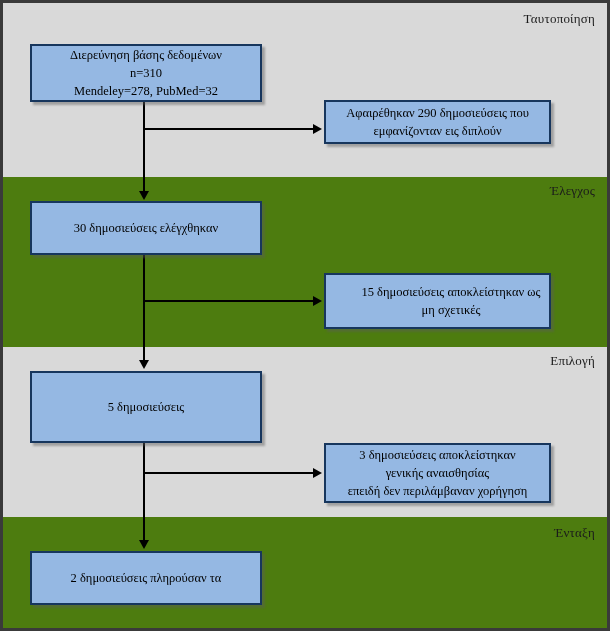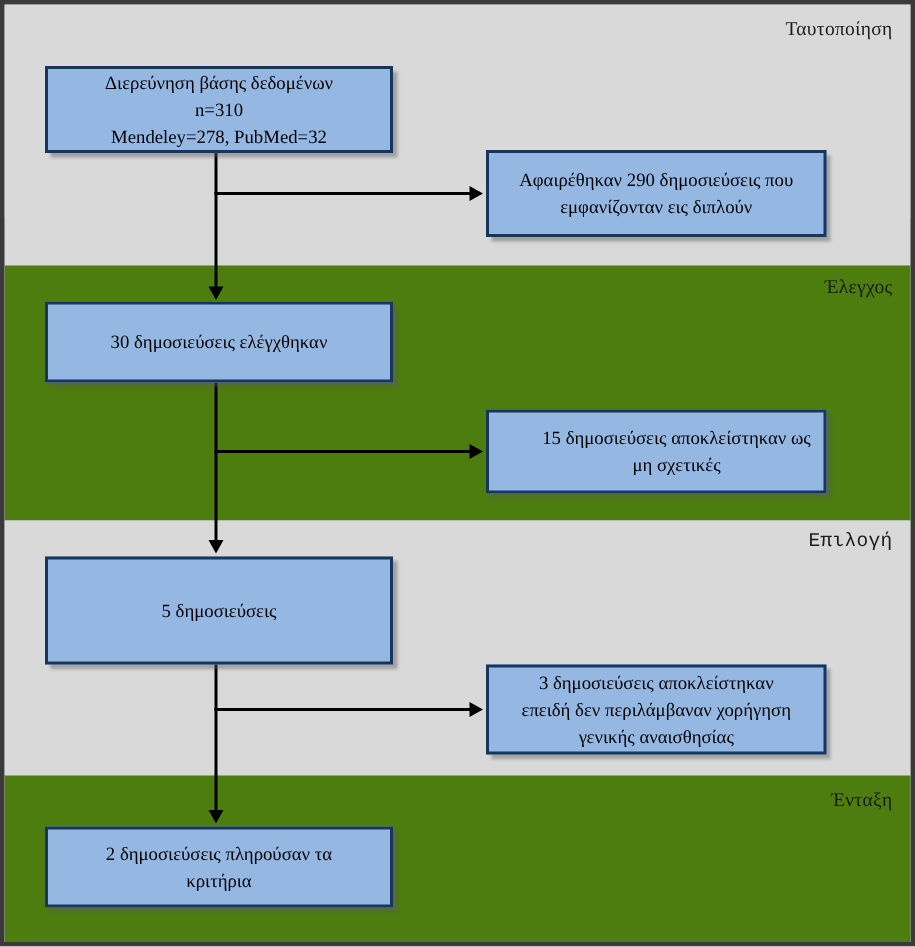--- a/index.html
+++ b/index.html
@@ -92,21 +92,21 @@
 <div id="figure">
 
   <div class="band light" style="top:0; height:142px;">
     <div class="band-label" style="top:8px;">Ταυτοποίηση</div>
   </div>
 
   <div class="band dark" style="top:174px; height:170px;">
     <div class="band-label" style="top:6px;">Έλεγχος</div>
   </div>
 
-  <div class="band light" style="top:344px; height:170px;font-family:Liberation Mono, monospace;">
+  <div class="band light" style="top:344px; height:170px;">
     <div class="band-label" style="top:6px;">Επιλογή</div>
   </div>
 
   <div class="band dark" style="top:514px; height:117px;">
     <div class="band-label" style="top:8px;">Ένταξη</div>
   </div>
 
   <div class="vline" style="left:140px; top:99px; height:90px;"></div>
   <div class="arrow-down" style="left:136px; top:188px;"></div>
 
@@ -141,39 +141,38 @@
 
   <div class="box" style="left:27px; top:368px; width:232px; height:72px;">
     <span>
       <span>5 δημοσιεύσεις</span>
     </span>
   </div>
 
   <div class="box" style="left:27px; top:548px; width:232px; height:54px;">
     <span>
       <span>2 δημοσιεύσεις πληρούσαν τα</span>
-      <span>κριτήρια</span>
     </span>
   </div>
 
-  <div class="box" style="left:321px; top:97px; width:227px; height:58px;">
+  <div class="box" style="left:321px; top:97px; width:227px; height:44px;">
     <span>
       <span>Αφαιρέθηκαν 290 δημοσιεύσεις που</span>
       <span>εμφανίζονταν εις διπλούν</span>
     </span>
   </div>
 
   <div class="box" style="left:321px; top:270px; width:227px; height:56px;padding-left:35px;">
     <span>
       <span>15 δημοσιεύσεις αποκλείστηκαν ως</span>
       <span>μη σχετικές</span>
     </span>
   </div>
 
   <div class="box" style="left:321px; top:440px; width:227px; height:60px;">
     <span>
       <span>3 δημοσιεύσεις αποκλείστηκαν</span>
+      <span>γενικής αναισθησίας</span>
       <span>επειδή δεν περιλάμβαναν χορήγηση</span>
-      <span>γενικής αναισθησίας</span>
     </span>
   </div>
 
 </div>
 
 </body></html>

